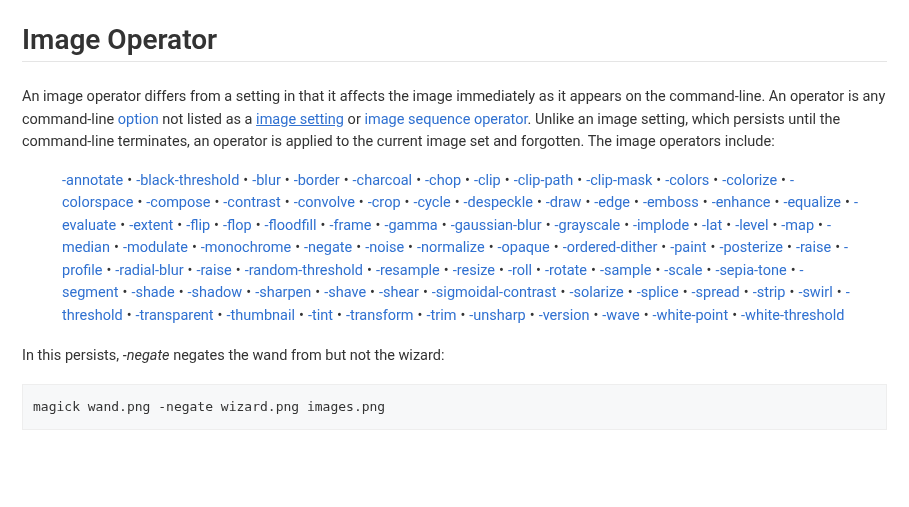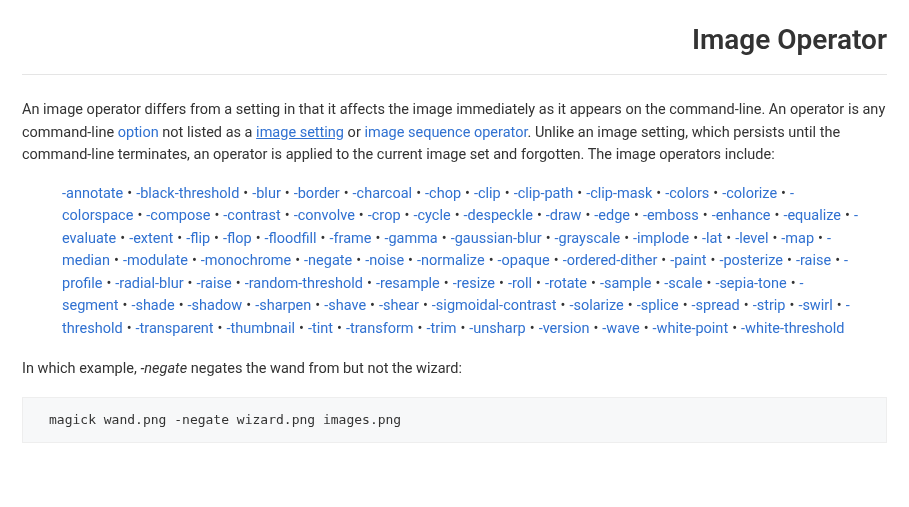--- a/index.html
+++ b/index.html
@@ -8,23 +8,22 @@
       color: #333;
       margin: 0;
       padding: 18px 22px;
       width: 909px;
       font-size: 14.5px;
       line-height: 1.55;
     }
     h2.title {
       font-size: 28px;
       font-weight: 600;
-      margin: 0 0 13px 0;
+      margin: 0 0 0 0;
       color: #333;
-      text-align: right;
     }
     .hr {
       border: 0;
       border-top: 1px solid #e5e5e5;
       margin: 0 0 24px 0;
     }
     .para {
       margin: 8px 0 16px 0;
       color: #333;
     }
@@ -45,37 +44,37 @@
       cursor: pointer;
     }
     .oplist .sep {
       color: #333;
       padding: 0 4px;
     }
     .neg-italic { font-style: italic; }
     .codeblock {
       background: #f7f8f9;
       border: 1px solid #eee;
-      padding: 12px 26px;
+      padding: 12px 10px;
       font-family: SFMono-Regular, Menlo, Monaco, Consolas, monospace;
       font-size: 13px;
       color: #333;
       white-space: pre;
       margin-top: 14px;
     }
   </style>
 </head>
 <body>
 
 <h2 class="title">Image Operator</h2>
 <hr class="hr">
 
 <p class="para">
   <span>An image operator differs from a setting in that it affects the image immediately as it appears on the command-line. An operator is any command-line </span><a class="link">option</a><span> not listed as a </span><a class="link underline">image setting</a><span> or </span><a class="link">image sequence operator</a><span>. Unlike an image setting, which persists until the command-line terminates, an operator is applied to the current image set and forgotten. The image operators include:</span>
 </p>
 
 <div class="oplist" id="oplist"><a class="op">-annotate</a><span class="sep">•</span><a class="op">-black-threshold</a><span class="sep">•</span><a class="op">-blur</a><span class="sep">•</span><a class="op">-border</a><span class="sep">•</span><a class="op">-charcoal</a><span class="sep">•</span><a class="op">-chop</a><span class="sep">•</span><a class="op">-clip</a><span class="sep">•</span><a class="op">-clip-path</a><span class="sep">•</span><a class="op">-clip-mask</a><span class="sep">•</span><a class="op">-colors</a><span class="sep">•</span><a class="op">-colorize</a><span class="sep">•</span><a class="op">-colorspace</a><span class="sep">•</span><a class="op">-compose</a><span class="sep">•</span><a class="op">-contrast</a><span class="sep">•</span><a class="op">-convolve</a><span class="sep">•</span><a class="op">-crop</a><span class="sep">•</span><a class="op">-cycle</a><span class="sep">•</span><a class="op">-despeckle</a><span class="sep">•</span><a class="op">-draw</a><span class="sep">•</span><a class="op">-edge</a><span class="sep">•</span><a class="op">-emboss</a><span class="sep">•</span><a class="op">-enhance</a><span class="sep">•</span><a class="op">-equalize</a><span class="sep">•</span><a class="op">-evaluate</a><span class="sep">•</span><a class="op">-extent</a><span class="sep">•</span><a class="op">-flip</a><span class="sep">•</span><a class="op">-flop</a><span class="sep">•</span><a class="op">-floodfill</a><span class="sep">•</span><a class="op">-frame</a><span class="sep">•</span><a class="op">-gamma</a><span class="sep">•</span><a class="op">-gaussian-blur</a><span class="sep">•</span><a class="op">-grayscale</a><span class="sep">•</span><a class="op">-implode</a><span class="sep">•</span><a class="op">-lat</a><span class="sep">•</span><a class="op">-level</a><span class="sep">•</span><a class="op">-map</a><span class="sep">•</span><a class="op">-median</a><span class="sep">•</span><a class="op">-modulate</a><span class="sep">•</span><a class="op">-monochrome</a><span class="sep">•</span><a class="op">-negate</a><span class="sep">•</span><a class="op">-noise</a><span class="sep">•</span><a class="op">-normalize</a><span class="sep">•</span><a class="op">-opaque</a><span class="sep">•</span><a class="op">-ordered-dither</a><span class="sep">•</span><a class="op">-paint</a><span class="sep">•</span><a class="op">-posterize</a><span class="sep">•</span><a class="op">-raise</a><span class="sep">•</span><a class="op">-profile</a><span class="sep">•</span><a class="op">-radial-blur</a><span class="sep">•</span><a class="op">-raise</a><span class="sep">•</span><a class="op">-random-threshold</a><span class="sep">•</span><a class="op">-resample</a><span class="sep">•</span><a class="op">-resize</a><span class="sep">•</span><a class="op">-roll</a><span class="sep">•</span><a class="op">-rotate</a><span class="sep">•</span><a class="op">-sample</a><span class="sep">•</span><a class="op">-scale</a><span class="sep">•</span><a class="op">-sepia-tone</a><span class="sep">•</span><a class="op">-segment</a><span class="sep">•</span><a class="op">-shade</a><span class="sep">•</span><a class="op">-shadow</a><span class="sep">•</span><a class="op">-sharpen</a><span class="sep">•</span><a class="op">-shave</a><span class="sep">•</span><a class="op">-shear</a><span class="sep">•</span><a class="op">-sigmoidal-contrast</a><span class="sep">•</span><a class="op">-solarize</a><span class="sep">•</span><a class="op">-splice</a><span class="sep">•</span><a class="op">-spread</a><span class="sep">•</span><a class="op">-strip</a><span class="sep">•</span><a class="op">-swirl</a><span class="sep">•</span><a class="op">-threshold</a><span class="sep">•</span><a class="op">-transparent</a><span class="sep">•</span><a class="op">-thumbnail</a><span class="sep">•</span><a class="op">-tint</a><span class="sep">•</span><a class="op">-transform</a><span class="sep">•</span><a class="op">-trim</a><span class="sep">•</span><a class="op">-unsharp</a><span class="sep">•</span><a class="op">-version</a><span class="sep">•</span><a class="op">-wave</a><span class="sep">•</span><a class="op">-white-point</a><span class="sep">•</span><a class="op">-white-threshold</a></div>
 
 <p class="para">
-  <span>In which example, </span><span class="neg-italic">-negate</span><span> negates the wand from but not the wizard:</span>
+  <span>In this persists, </span><span class="neg-italic">-negate</span><span> negates the wand from but not the wizard:</span>
 </p>
 
 <div class="codeblock">magick wand.png -negate wizard.png images.png</div>
 
 </body></html>

